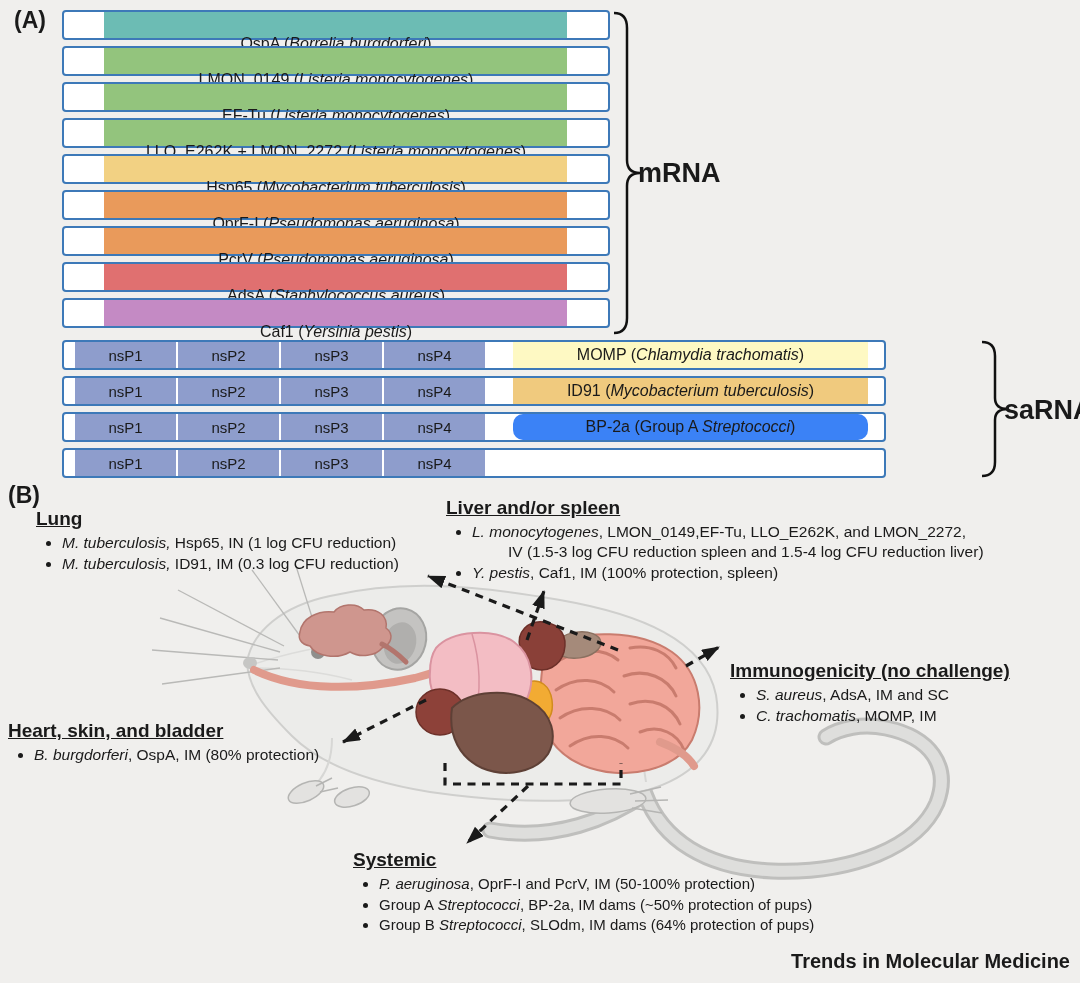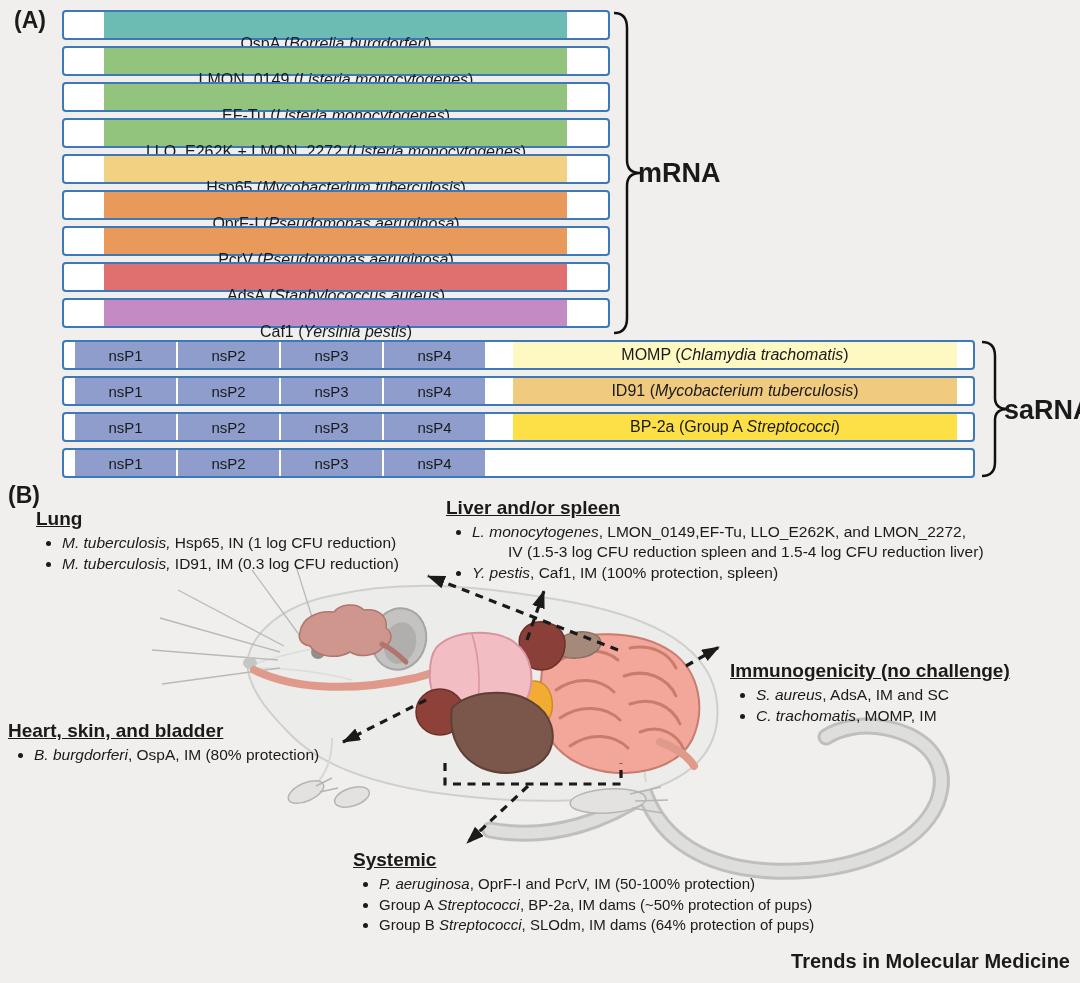--- a/index.html
+++ b/index.html
@@ -14,21 +14,21 @@
 
   
   #mrna-list{position:absolute;left:62px;top:10px;z-index:3;}
   .bar-row{box-sizing:border-box;position:relative;width:548px;height:30px;margin-bottom:6px;
     background:#ffffff;border:2px solid #3d79b8;border-radius:4px;}
   .bar-fill{position:absolute;top:0;bottom:0;left:7.3%;width:85.2%;}
   .bar-label{position:absolute;inset:0;display:flex;align-items:center;justify-content:center;
     font-size:16px;white-space:nowrap;margin-top:32px;}
 
   #sarna-list{position:absolute;left:62px;top:340px;z-index:3;}
-  .sarna-row{box-sizing:border-box;width:913px;height:30px;margin-bottom:6px;background:#ffffff;
+  .sarna-row{box-sizing:border-box;width:824px;height:30px;margin-bottom:6px;background:#ffffff;
     border:2px solid #3d79b8;border-radius:4px;display:flex;align-items:stretch;}
   .nsp-cell{width:101px;margin-right:2px;display:flex;align-items:center;justify-content:center;
     font-size:15px;}
   .nsp-cell.first{margin-left:11px;}
   .antigen{flex:1;margin-left:26px;margin-right:16px;display:flex;align-items:center;
     justify-content:center;font-size:16px;white-space:nowrap;}
 
   .brace-label{position:absolute;font-weight:bold;font-size:27px;z-index:4;}
   #mrna-brace-label{left:638px;top:158px;}
   #sarna-brace-label{left:1004px;top:395px;}
@@ -113,21 +113,21 @@
       <div class="nsp-cell" style="background: rgb(142, 157, 204);">nsP4</div>
       <div class="antigen" style="background: rgb(240, 202, 126);">
         <span>ID91 (<i class="it">Mycobacterium tuberculosis</i>)</span>
       </div>
     </div>
     <div class="sarna-row">
       <div class="nsp-cell first" style="background: rgb(142, 157, 204);">nsP1</div>
       <div class="nsp-cell" style="background: rgb(142, 157, 204);">nsP2</div>
       <div class="nsp-cell" style="background: rgb(142, 157, 204);">nsP3</div>
       <div class="nsp-cell" style="background: rgb(142, 157, 204);">nsP4</div>
-      <div class="antigen" style="background: #fde047;">
+      <div class="antigen" style="background: #3b82f6; border-radius: 10px;">
         <span>BP-2a (Group A <i class="it">Streptococci</i>)</span>
       </div>
     </div>
     <div class="sarna-row">
       <div class="nsp-cell first" style="background: rgb(142, 157, 204);">nsP1</div>
       <div class="nsp-cell" style="background: rgb(142, 157, 204);">nsP2</div>
       <div class="nsp-cell" style="background: rgb(142, 157, 204);">nsP3</div>
       <div class="nsp-cell" style="background: rgb(142, 157, 204);">nsP4</div>
     </div>
   </div>

